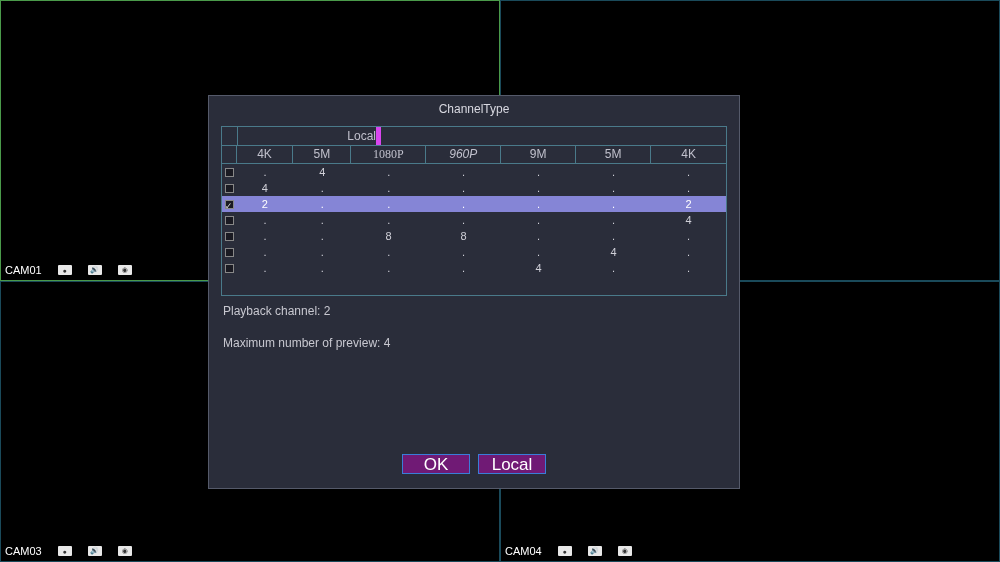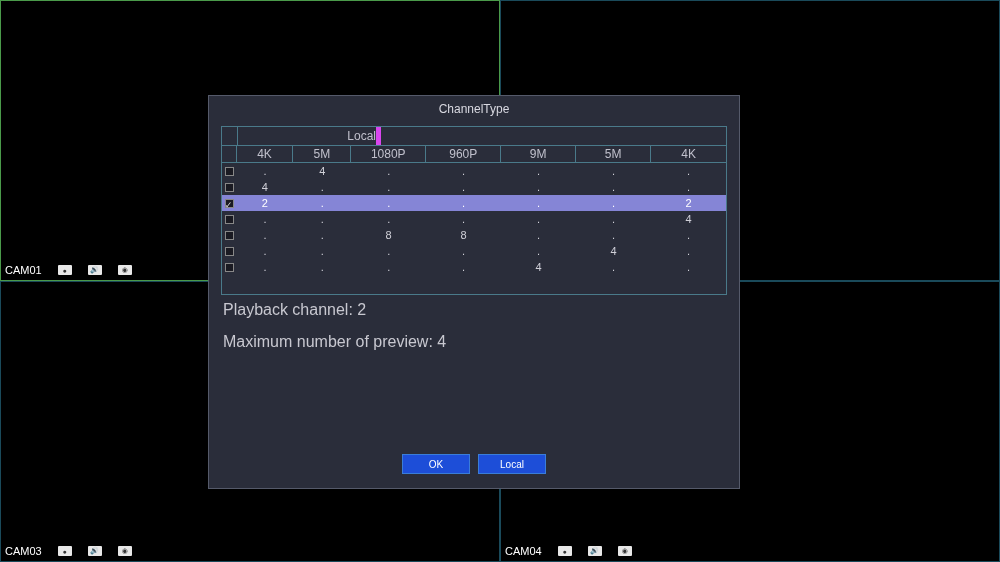--- a/index.html
+++ b/index.html
@@ -92,22 +92,22 @@
 .col-check { width: 16px; border-right: 1px solid #4a7a8a; }
 .col {
   text-align: center;
   padding: 1px 0;
   border-right: 1px solid #4a7a8a;
   font-size: 12px;
 }
 .col:last-child { border-right: none; }
 .col.c1 { width: 63px; }
 .col.c2 { width: 64px; }
-.col.c3 { width: 83px; }
-.col.c4 { width: 83px; }
+.col.c3 { width: 83px; font-family: Liberation Serif, serif; }
+.col.c4 { width: 83px; font-style: italic; }
 .col.c5 { width: 83px; }
 .col.c6 { width: 83px; }
 .col.c7 { width: 83px; }
 .table-body {
   height: 132px;
   border: 1px solid #4a7a8a;
   border-top: none;
   margin: 0 12px;
 }
 .row {
@@ -148,38 +148,38 @@
 .checkbox.checked::after {
   content: "✓";
   position: absolute;
   left: -1px;
   top: -3px;
   font-size: 9px;
   color: #ddd;
 }
 .info-text {
   margin: 6px 14px 0 14px;
-  font-size: 16px;
+  font-size: 12px;
   color: #c8c8d0;
   line-height: 18px;
 }
 .buttons {
   margin-top: auto;
   display: flex;
   justify-content: center;
   gap: 8px;
   padding-bottom: 14px;
 }
 .btn {
   width: 68px;
   height: 20px;
-  background: #1d4ed8;
+  background: #701a75;
   border: 1px solid #3a7dd8;
   color: #fff;
-  font-size: 10px;
+  font-size: 17px;
   cursor: pointer;
 }
 </style>
 </head>
 <body>
 
 <div class="grid">
   <div class="quad active">
     <div class="cam-label">
       <span>CAM01</span>

